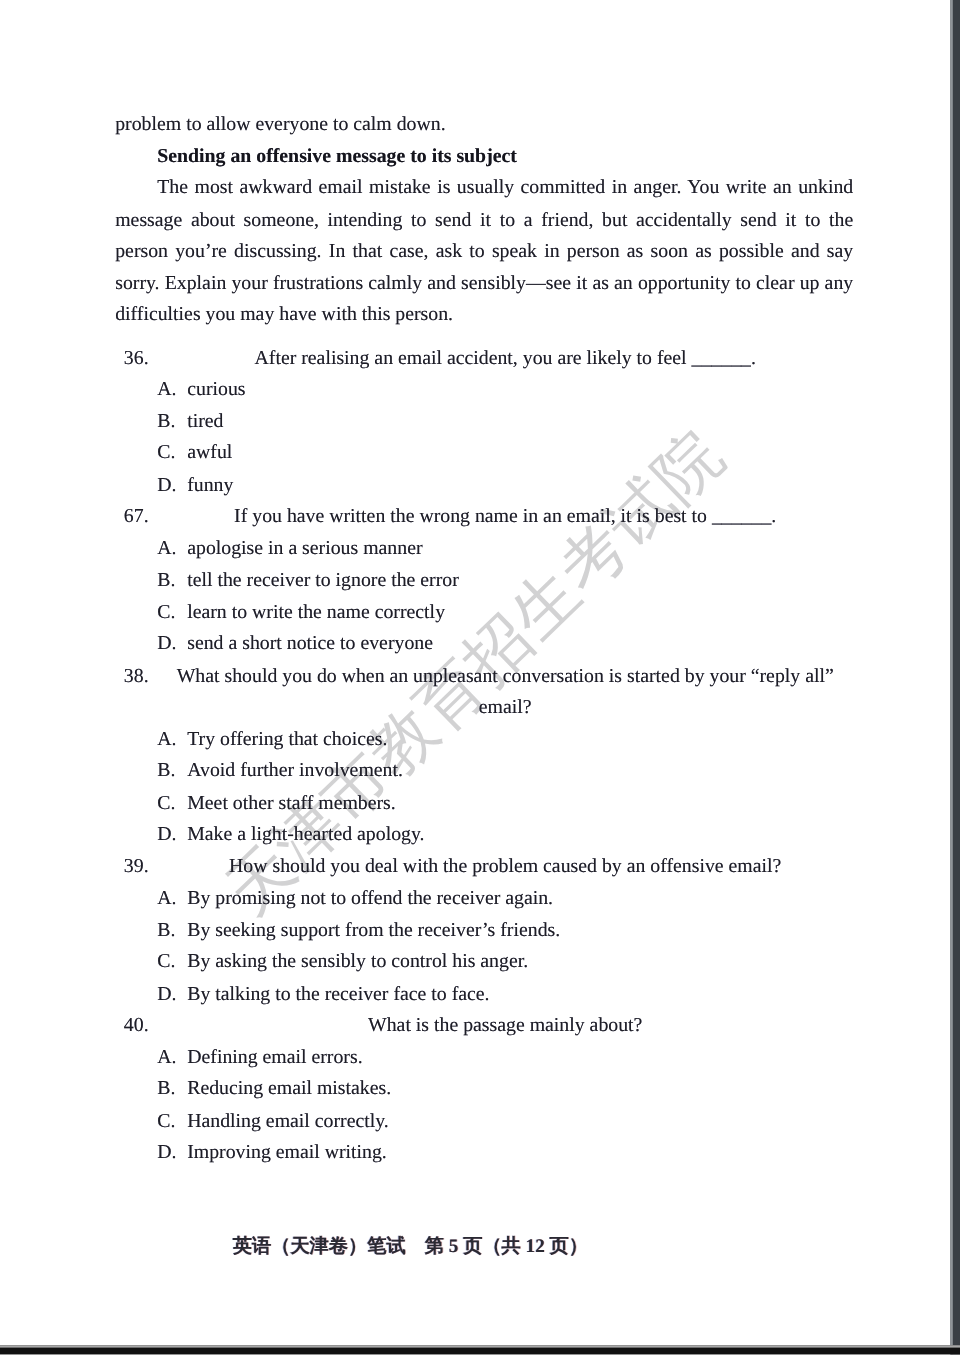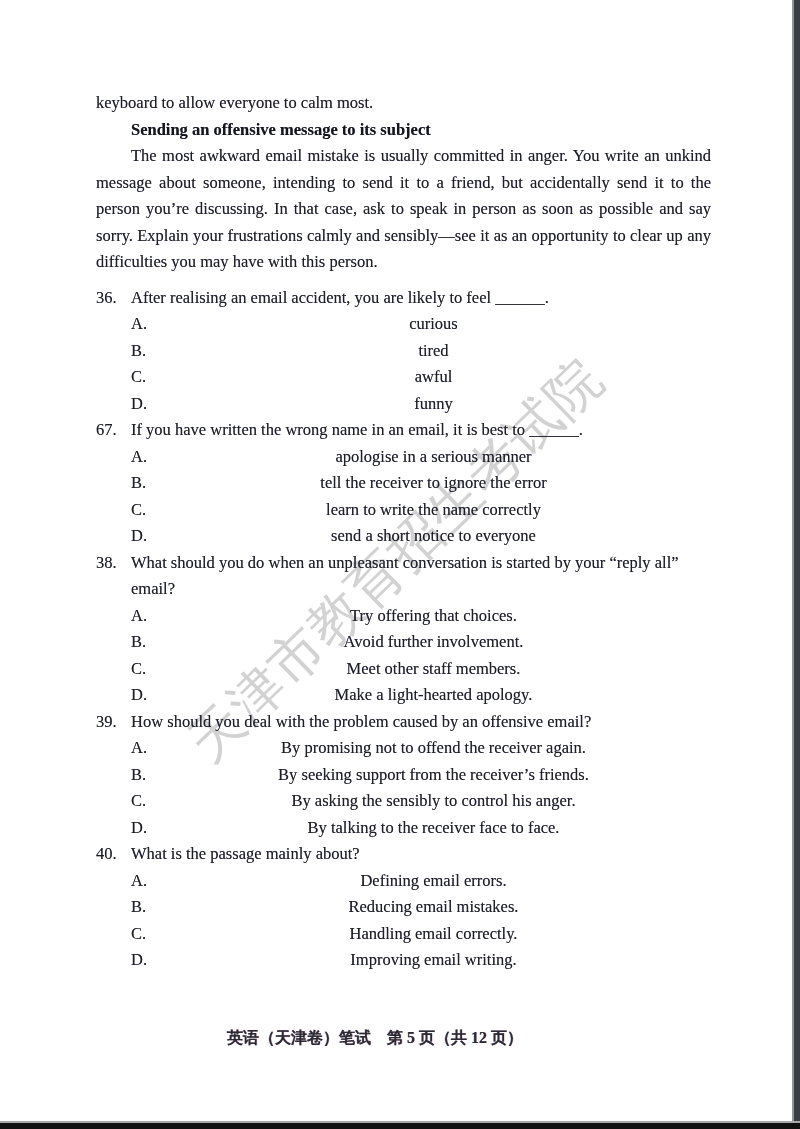--- a/index.html
+++ b/index.html
@@ -29,26 +29,26 @@
     font-weight: bold;
     color: #15151c;
   }
   .para {
     margin: 0;
     text-align: justify;
     text-indent: 35px;
   }
   .questions { margin-top: 9px; }
   .question { margin: 0; }
-  .q-row { display: flex; }
+  .q-row { display: flex; text-align: center; }
   .q-num { flex: 0 0 35px; width: 35px; }
   .q-text { flex: 1; }
   .opt-row { display: flex; padding-left: 35px; }
   .opt-label { flex: 0 0 25px; width: 25px; }
-  .opt-text { flex: 1; text-align: center; }
+  .opt-text { flex: 1; }
   .watermark {
     position: absolute;
     left: 396px;
     top: 561px;
     transform: translate(-50%, -50%) rotate(-44deg);
     transform-origin: center center;
     font-size: 54px;
     letter-spacing: 1px;
     white-space: nowrap;
     color: rgba(148, 148, 150, 0.42);
@@ -59,21 +59,20 @@
     position: absolute;
     top: 1028px;
     left: 0;
     width: 684px;
     text-align: center;
     font-size: 16px;
     font-weight: bold;
     color: #2a2a33;
     z-index: 2;
     text-shadow: 0.5px 0 0.5px rgba(160,40,40,0.35), -0.5px 0 0.5px rgba(40,60,160,0.35);
-    padding-left: 33px;
   }
   .edge-right {
     position: absolute;
     top: 0; right: 0;
     width: 6px; height: 100%;
     background: #3a3f45;
     border-left: 2px solid #90959a;
     z-index: 4;
   }
   .edge-bottom {
@@ -87,21 +86,21 @@
 </style>
 </head>
 <body>
 
 <div class="page">
 
   <div class="watermark">天津市教育招生考试院</div>
 
   <div class="content">
 
-    <p class="cont-line">keyboard to allow everyone to calm most.</p>
+    <p class="cont-line">problem to allow everyone to calm down.</p>
 
     <p class="heading">Sending an offensive message to its subject</p>
 
     <p class="para">The most awkward email mistake is usually committed in anger. You write an unkind message about someone, intending to send it to a friend, but accidentally send it to the person you’re discussing. In that case, ask to speak in person as soon as possible and say sorry. Explain your frustrations calmly and sensibly—see it as an opportunity to clear up any difficulties you may have with this person.</p>
 
     <div class="questions">
   <div class="question">
     <div class="q-row">
       <span class="q-num">36.</span>
       <span class="q-text">After realising an email accident, you are likely to feel ______.</span>

